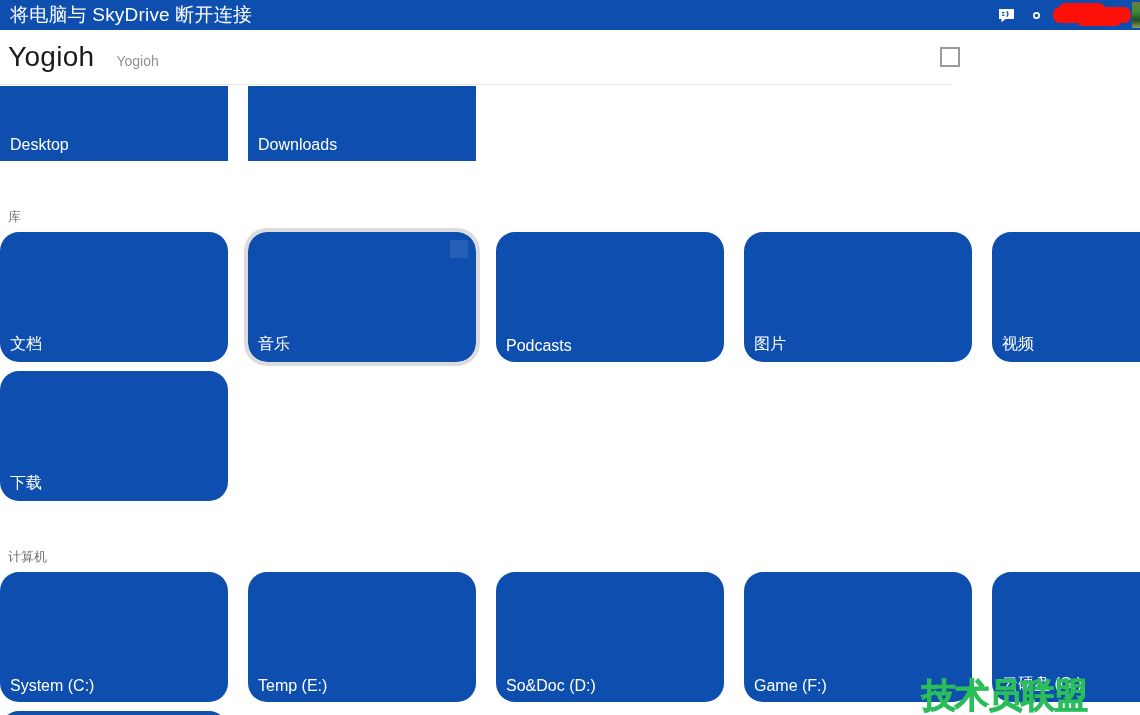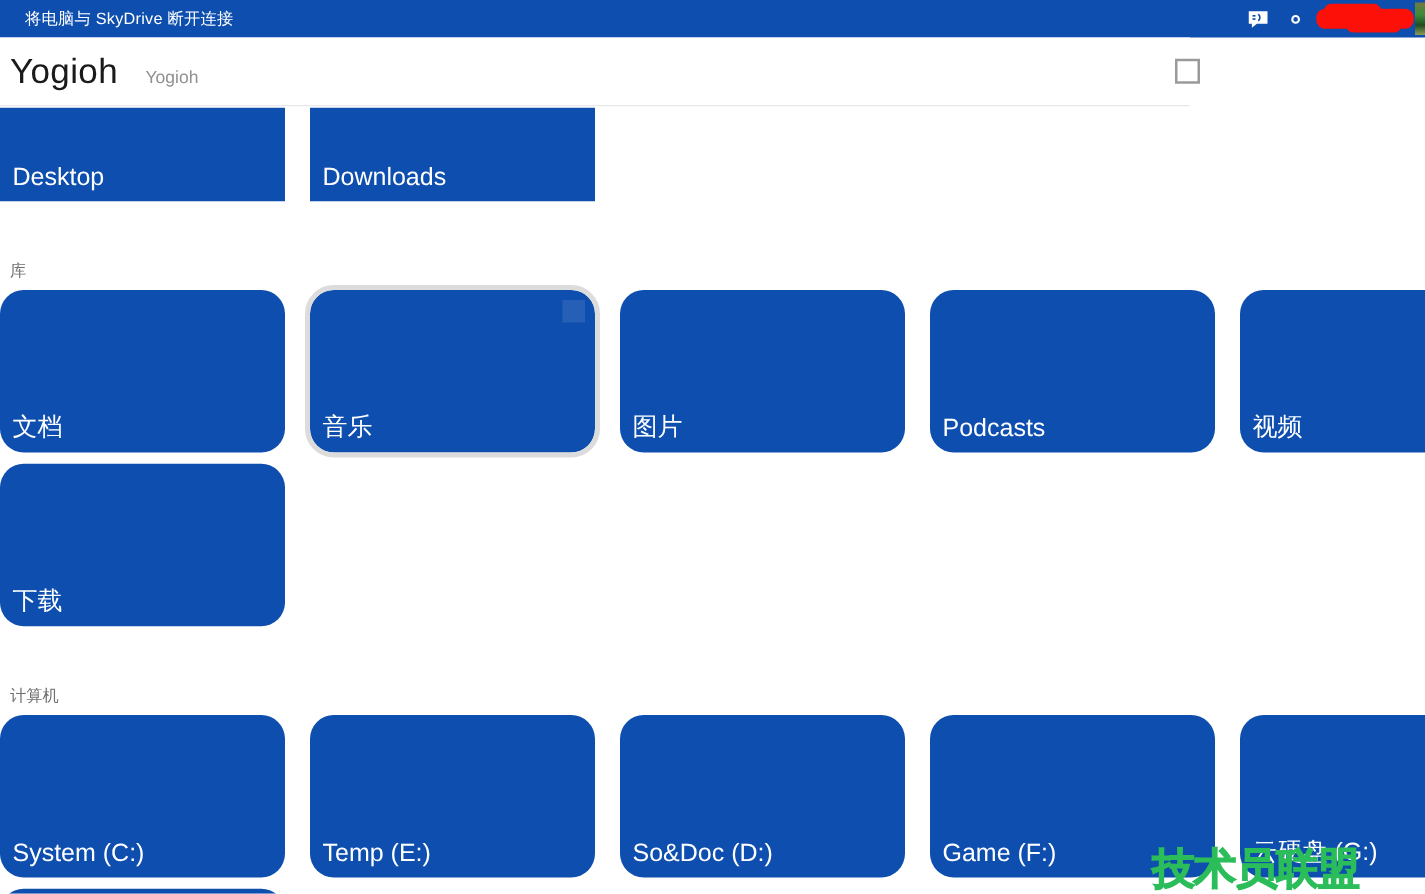--- a/index.html
+++ b/index.html
@@ -11,21 +11,21 @@
   }
   #app { position: relative; width: 1140px; height: 715px; background:#fff; }
 
   
   .titlebar {
     position: absolute; left:0; top:0; width:1140px; height:30px;
     background:#0d4eae; color:#fff;
     display:flex; align-items:center;
   }
   .titlebar-text {
-    font-size: 13px; margin-left: 20px; letter-spacing:.2px; white-space:nowrap;
+    font-size: 19px; margin-left: 10px; letter-spacing:.2px; white-space:nowrap;
   }
   .titlebar-right {
     margin-left:auto; display:flex; align-items:center; height:30px;
   }
   .tb-icon {
     width:30px; height:30px; display:flex; align-items:center; justify-content:center;
   }
   .redaction {
     width:78px; height:16px; background:#fc1008; border-radius:7px;
     margin-left:2px; position:relative;
@@ -66,21 +66,21 @@
   .tile {
     position:relative;
     width:228px; height:75px;
     background:#0d4eae;
     color:#fff;
     flex:0 0 228px;
   }
   .tile.tall { height:130px;border-radius:19px; }
   .tile-label {
     position:absolute; left:10px; bottom:7px;
-    font-size:20px; color:#fff; white-space:nowrap;
+    font-size:16px; color:#fff; white-space:nowrap;
   }
   .tile.selected {
     outline:4px solid #dcdcdc; outline-offset:0;
   }
   .tile .tile-check{
     position:absolute; right:8px; top:8px; width:18px; height:18px;
     background:rgba(255,255,255,.10);
   }
   .gap-block{ height:47px; }
 
@@ -156,24 +156,24 @@
     <div class="section-label">库</div>
     <div class="row">
       <div class="tile tall">
         <span class="tile-label">文档</span>
       </div>
       <div class="tile tall selected">
         <span class="tile-check"></span>
         <span class="tile-label">音乐</span>
       </div>
       <div class="tile tall">
+        <span class="tile-label">Podcasts</span>
+      </div>
+      <div class="tile tall">
         <span class="tile-label">图片</span>
-      </div>
-      <div class="tile tall">
-        <span class="tile-label">Podcasts</span>
       </div>
       <div class="tile tall">
         <span class="tile-label">视频</span>
       </div>
     </div>
     <div class="row" style="margin-top:9px;">
       <div class="tile tall">
         <span class="tile-label">下载</span>
       </div>
     </div>

